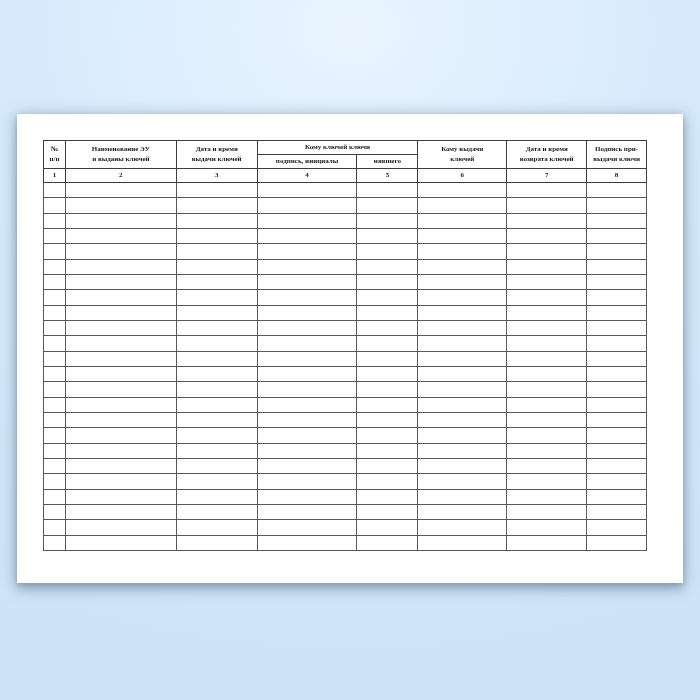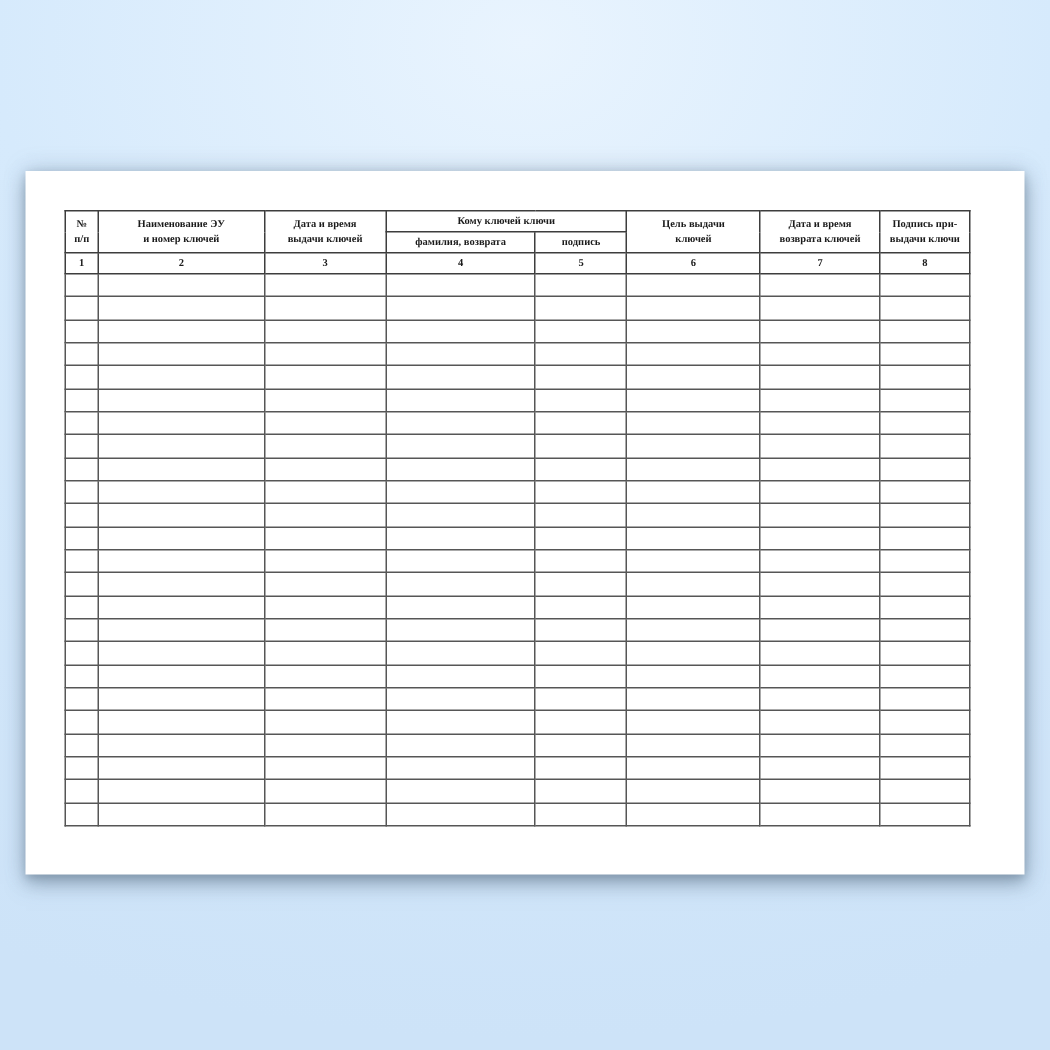--- a/index.html
+++ b/index.html
@@ -91,34 +91,34 @@
         <col class="c5">
           <col class="c6">
           <col class="c7">
           <col class="c8">
       </colgroup>
       <thead>
         <tr>
           <th rowspan="2">№
 п/п</th>
           <th rowspan="2">Наименование ЭУ
-и номер ключей</th>
+и выданы ключей</th>
           <th rowspan="2">Дата и время
 выдачи ключей</th>
           <th colspan="2">Кому ключей ключи</th>
-          <th rowspan="2">Цель выдачи
+          <th rowspan="2">Кому выдачи
 ключей</th>
           <th rowspan="2">Дата и время
 возврата ключей</th>
           <th rowspan="2">Подпись при-
 выдачи ключи</th>
         </tr>
         <tr>
-          <th>фамилия, возврата</th>
-          <th>подпись</th>
+          <th>подпись, инициалы</th>
+          <th>нявшего</th>
         </tr>
         <tr>
           <th>1</th>
           <th>2</th>
           <th>3</th>
           <th>4</th>
           <th>5</th>
           <th>6</th>
           <th>7</th>
           <th>8</th>

